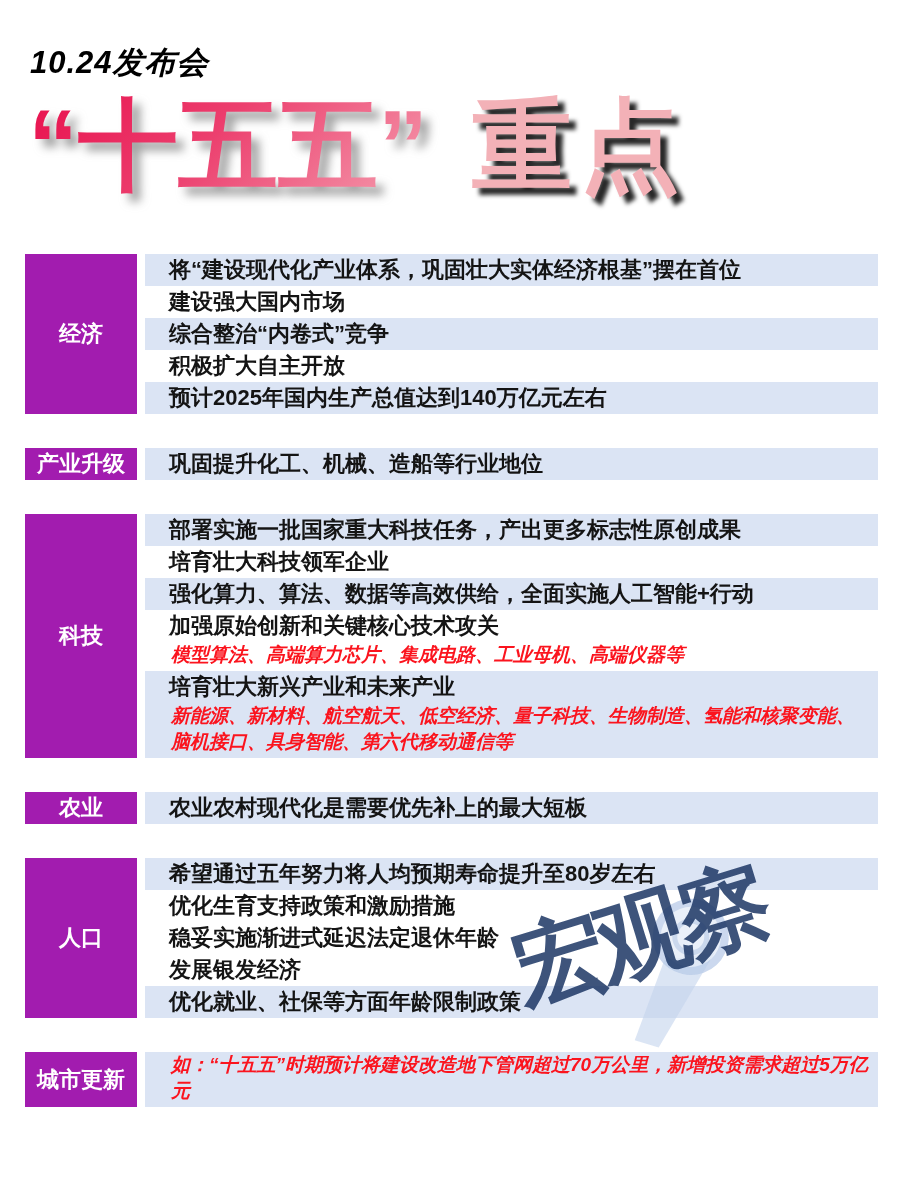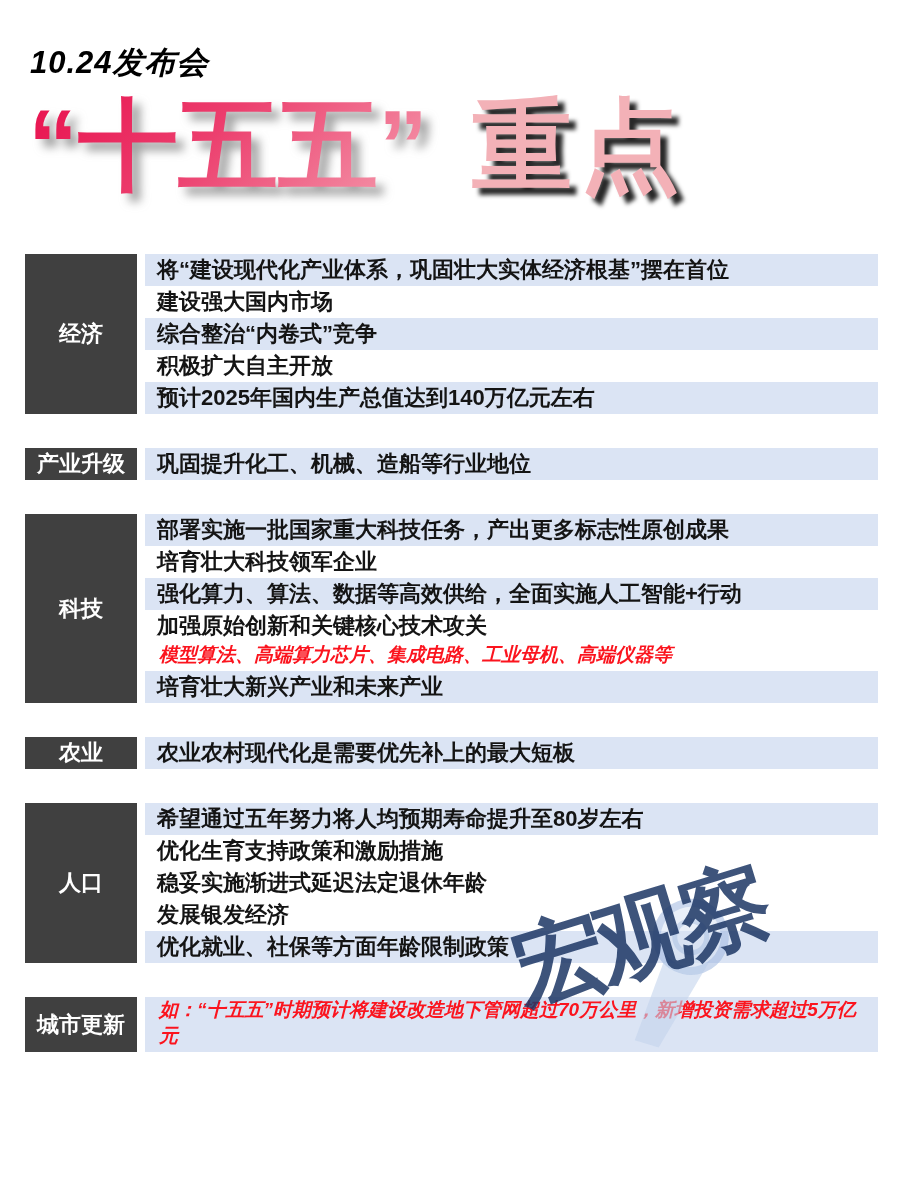--- a/index.html
+++ b/index.html
@@ -29,27 +29,27 @@
     color:#f3b1b7;
     margin-left:44px;letter-spacing:8px;
     filter:drop-shadow(7px 7px 2px rgba(15,15,15,0.9));
   }
 
   
   .sections{position:absolute;left:25px;top:212px;width:853px;}
   .section{display:flex;margin-bottom:34px;}
   .section-label{
     width:112px;flex:0 0 112px;margin-right:8px;
-    background:#404040;color:#ffffff;
+    background:#a21caf;color:#ffffff;
     font-size:22px;font-weight:bold;
     display:flex;align-items:center;justify-content:center;
     text-align:center;
   }
   .rows{flex:1;display:flex;flex-direction:column;}
-  .row{padding-left:12px;}
+  .row{padding-left:24px;}
   .row.blue{background:#dbe4f4;}
   .row-text{
     font-size:22px;line-height:32px;color:#141414;font-weight:600;
     white-space:nowrap;
   }
   .row-sub{
     font-size:19px;line-height:26px;color:#fb141e;
     font-style:italic;font-weight:600;
     padding:0 10px 3px 2px;white-space:normal;
   }
@@ -120,20 +120,21 @@
           </div>
           <div class="row blue">
             <div class="row-text">强化算力、算法、数据等高效供给，全面实施人工智能+行动</div>
           </div>
           <div class="row">
             <div class="row-text">加强原始创新和关键核心技术攻关</div>
             <div class="row-sub">模型算法、高端算力芯片、集成电路、工业母机、高端仪器等</div>
           </div>
           <div class="row blue">
             <div class="row-text">培育壮大新兴产业和未来产业</div>
+            <div class="row-sub">新能源、新材料、航空航天、低空经济、量子科技、生物制造、氢能和核聚变能、脑机接口、具身智能、第六代移动通信等</div>
           </div>
         </div>
       </div>
       <div class="section">
         <div class="section-label">农业</div>
         <div class="rows">
           <div class="row blue">
             <div class="row-text">农业农村现代化是需要优先补上的最大短板</div>
           </div>
         </div>

